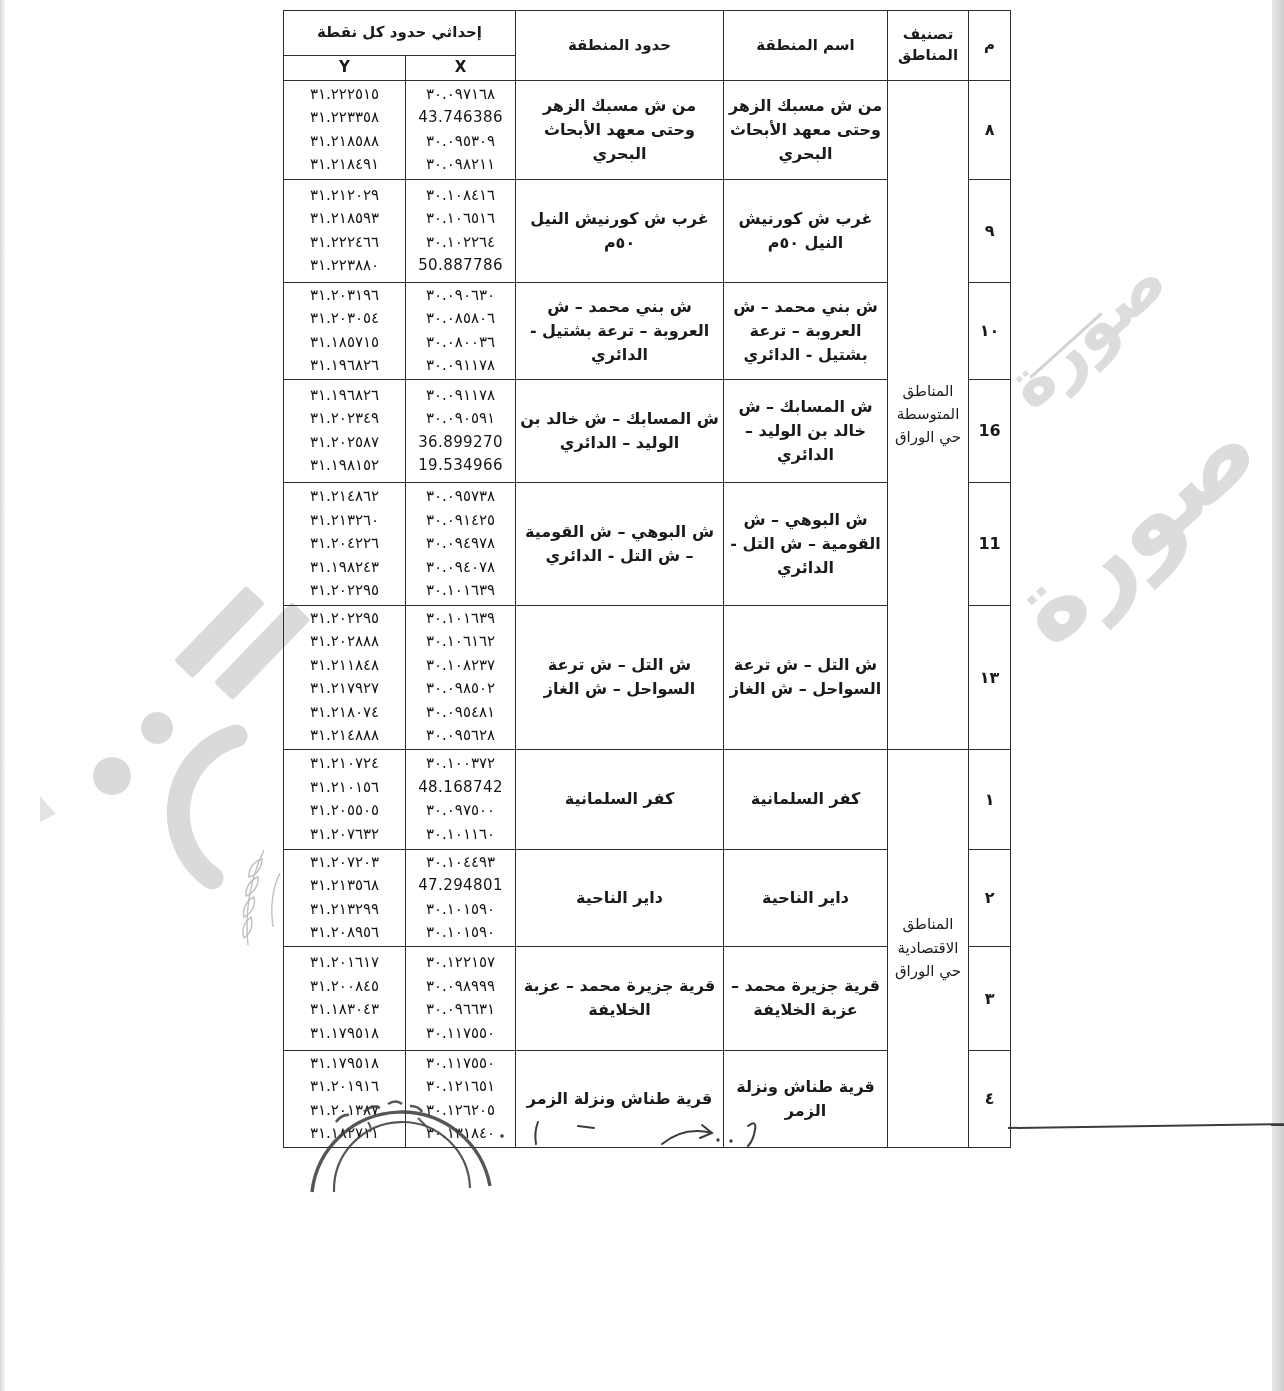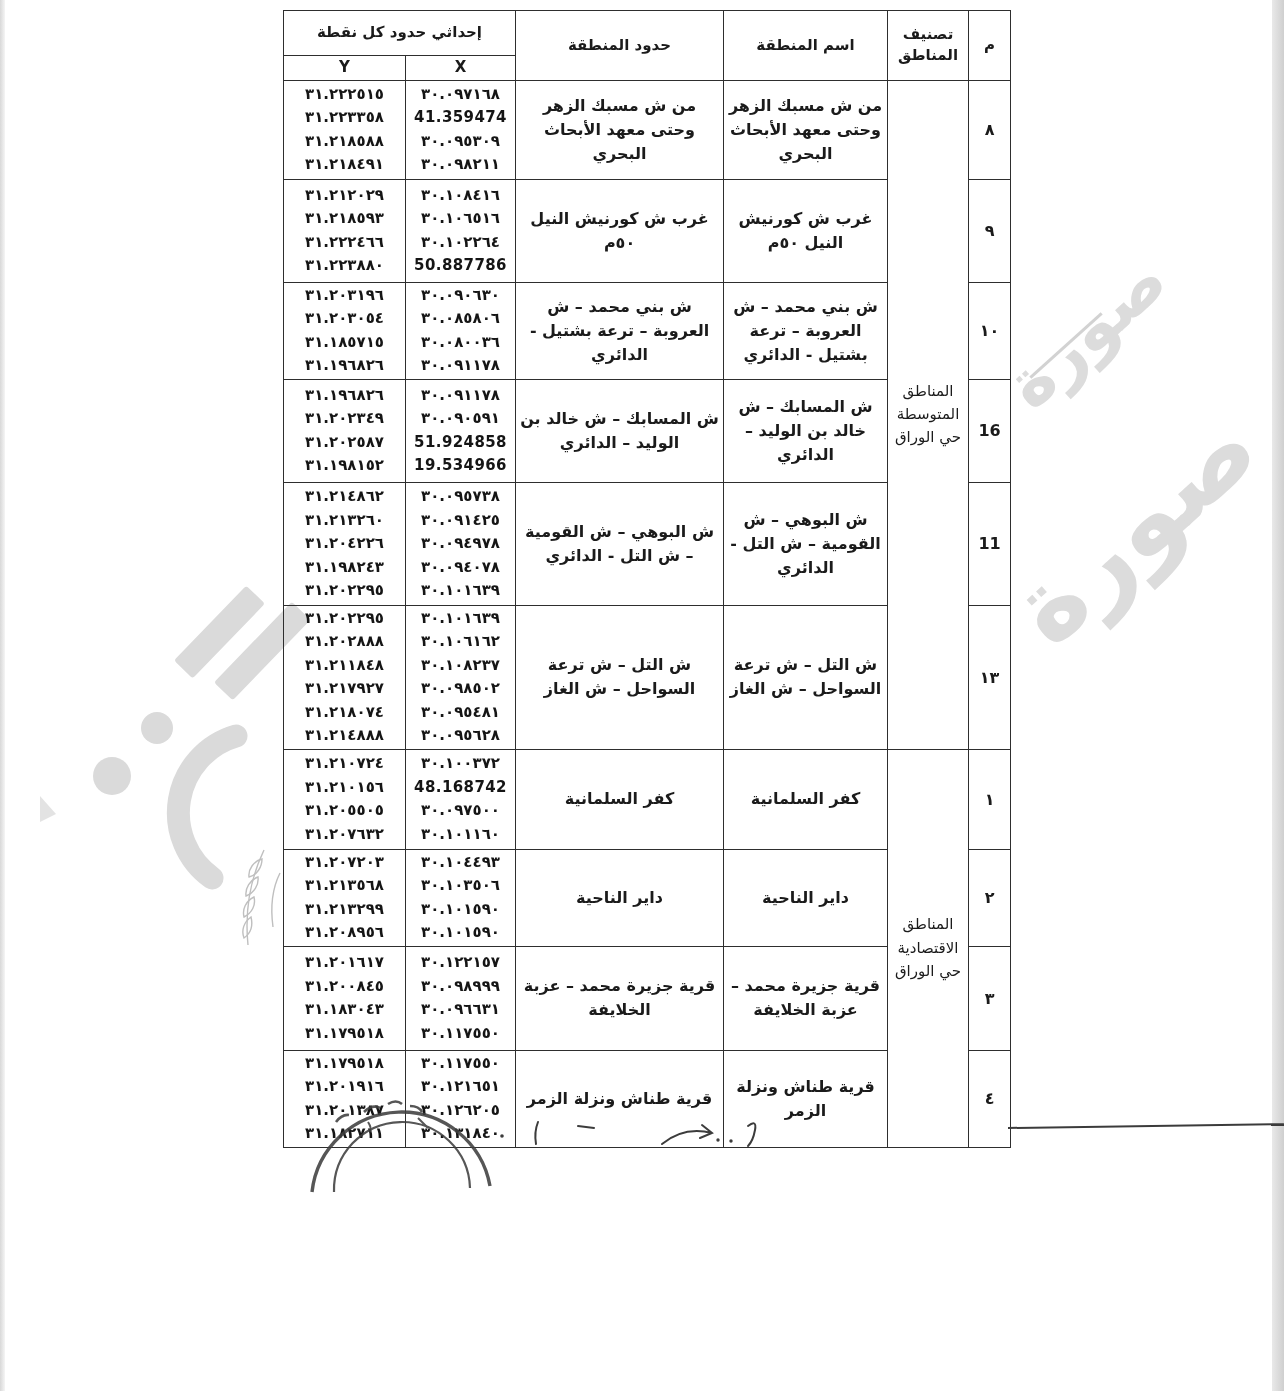--- a/index.html
+++ b/index.html
@@ -29,21 +29,21 @@
   }
   table.areas td,table.areas th{
     border:1.6px solid #2e2e2e;vertical-align:middle;text-align:center;
     padding:1px 3px;overflow:hidden;
   }
   th{font-size:15px;font-weight:700;line-height:1.45;}
   td.serial{font-size:16px;font-weight:700;}
   td.classification{font-size:15px;font-weight:400;line-height:1.55;}
   td.name{font-size:16px;font-weight:700;line-height:1.5;}
   td.bounds{font-size:16px;font-weight:700;line-height:1.5;}
-  td.coords{font-weight:700;}
+  td.coords{font-weight:400;}
   .coord-line{
     direction:ltr;unicode-bidi:isolate;font-size:15px;line-height:23.5px;
     letter-spacing:.4px;white-space:nowrap;color:#151515;
   }
 
   
   .stamp-svg{position:absolute;left:298px;top:1082px;opacity:.88;}
   .marks-svg{position:absolute;left:478px;top:1112px;}
   .table-bottom-ext{position:absolute;left:1008px;top:1127px;width:276px;height:2px;
     background:#3b3b3b;transform:rotate(-0.8deg);transform-origin:left center;}
@@ -108,21 +108,21 @@
     </thead>
     <tbody>
 
       <tr style="height:99px">
         <td class="serial">٨</td>
         <td class="classification" rowspan="6">المناطق المتوسطة حي الوراق</td>
         <td class="name">من ش مسبك الزهر وحتى معهد الأبحاث البحري</td>
         <td class="bounds">من ش مسبك الزهر وحتى معهد الأبحاث البحري</td>
         <td class="coords">
             <div class="coord-line">٣٠.٠٩٧١٦٨</div>
-            <div class="coord-line">41.359474</div>
+            <div class="coord-line">43.746386</div>
             <div class="coord-line">٣٠.٠٩٥٣٠٩</div>
             <div class="coord-line">٣٠.٠٩٨٢١١</div>
           </td>
         <td class="coords">
             <div class="coord-line">٣١.٢٢٢٥١٥</div>
             <div class="coord-line">٣١.٢٢٣٣٥٨</div>
             <div class="coord-line">٣١.٢١٨٥٨٨</div>
             <div class="coord-line">٣١.٢١٨٤٩١</div>
           </td>
       </tr>
@@ -160,21 +160,21 @@
             <div class="coord-line">٣١.١٩٦٨٢٦</div>
           </td>
       </tr>
       <tr style="height:103px">
         <td class="serial">16</td>
         <td class="name">ش المسابك – ش خالد بن الوليد – الدائري</td>
         <td class="bounds">ش المسابك – ش خالد بن الوليد – الدائري</td>
         <td class="coords">
             <div class="coord-line">٣٠.٠٩١١٧٨</div>
             <div class="coord-line">٣٠.٠٩٠٥٩١</div>
-            <div class="coord-line">51.924858</div>
+            <div class="coord-line">36.899270</div>
             <div class="coord-line">19.534966</div>
           </td>
         <td class="coords">
             <div class="coord-line">٣١.١٩٦٨٢٦</div>
             <div class="coord-line">٣١.٢٠٢٣٤٩</div>
             <div class="coord-line">٣١.٢٠٢٥٨٧</div>
             <div class="coord-line">٣١.١٩٨١٥٢</div>
           </td>
       </tr>
       <tr style="height:123px">
@@ -235,21 +235,21 @@
             <div class="coord-line">٣١.٢٠٥٥٠٥</div>
             <div class="coord-line">٣١.٢٠٧٦٣٢</div>
           </td>
       </tr>
       <tr style="height:95px">
         <td class="serial">٢</td>
         <td class="name">داير الناحية</td>
         <td class="bounds">داير الناحية</td>
         <td class="coords">
             <div class="coord-line">٣٠.١٠٤٤٩٣</div>
-            <div class="coord-line">٣٠.١٠٣٥٠٦</div>
+            <div class="coord-line">47.294801</div>
             <div class="coord-line">٣٠.١٠١٥٩٠</div>
             <div class="coord-line">٣٠.١٠١٥٩٠</div>
           </td>
         <td class="coords">
             <div class="coord-line">٣١.٢٠٧٢٠٣</div>
             <div class="coord-line">٣١.٢١٣٥٦٨</div>
             <div class="coord-line">٣١.٢١٣٢٩٩</div>
             <div class="coord-line">٣١.٢٠٨٩٥٦</div>
           </td>
       </tr>

